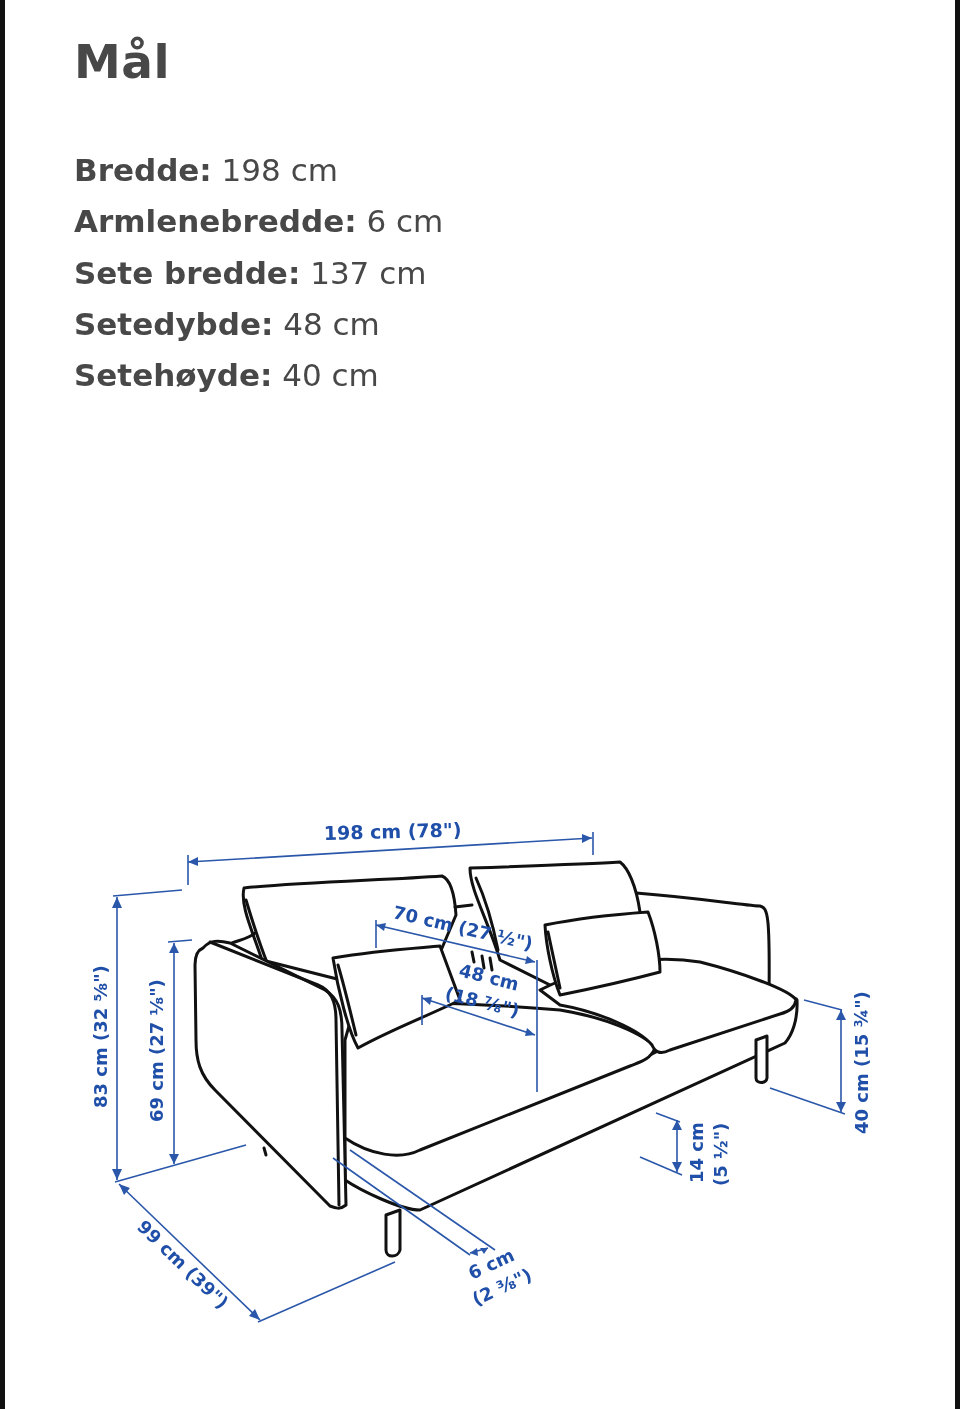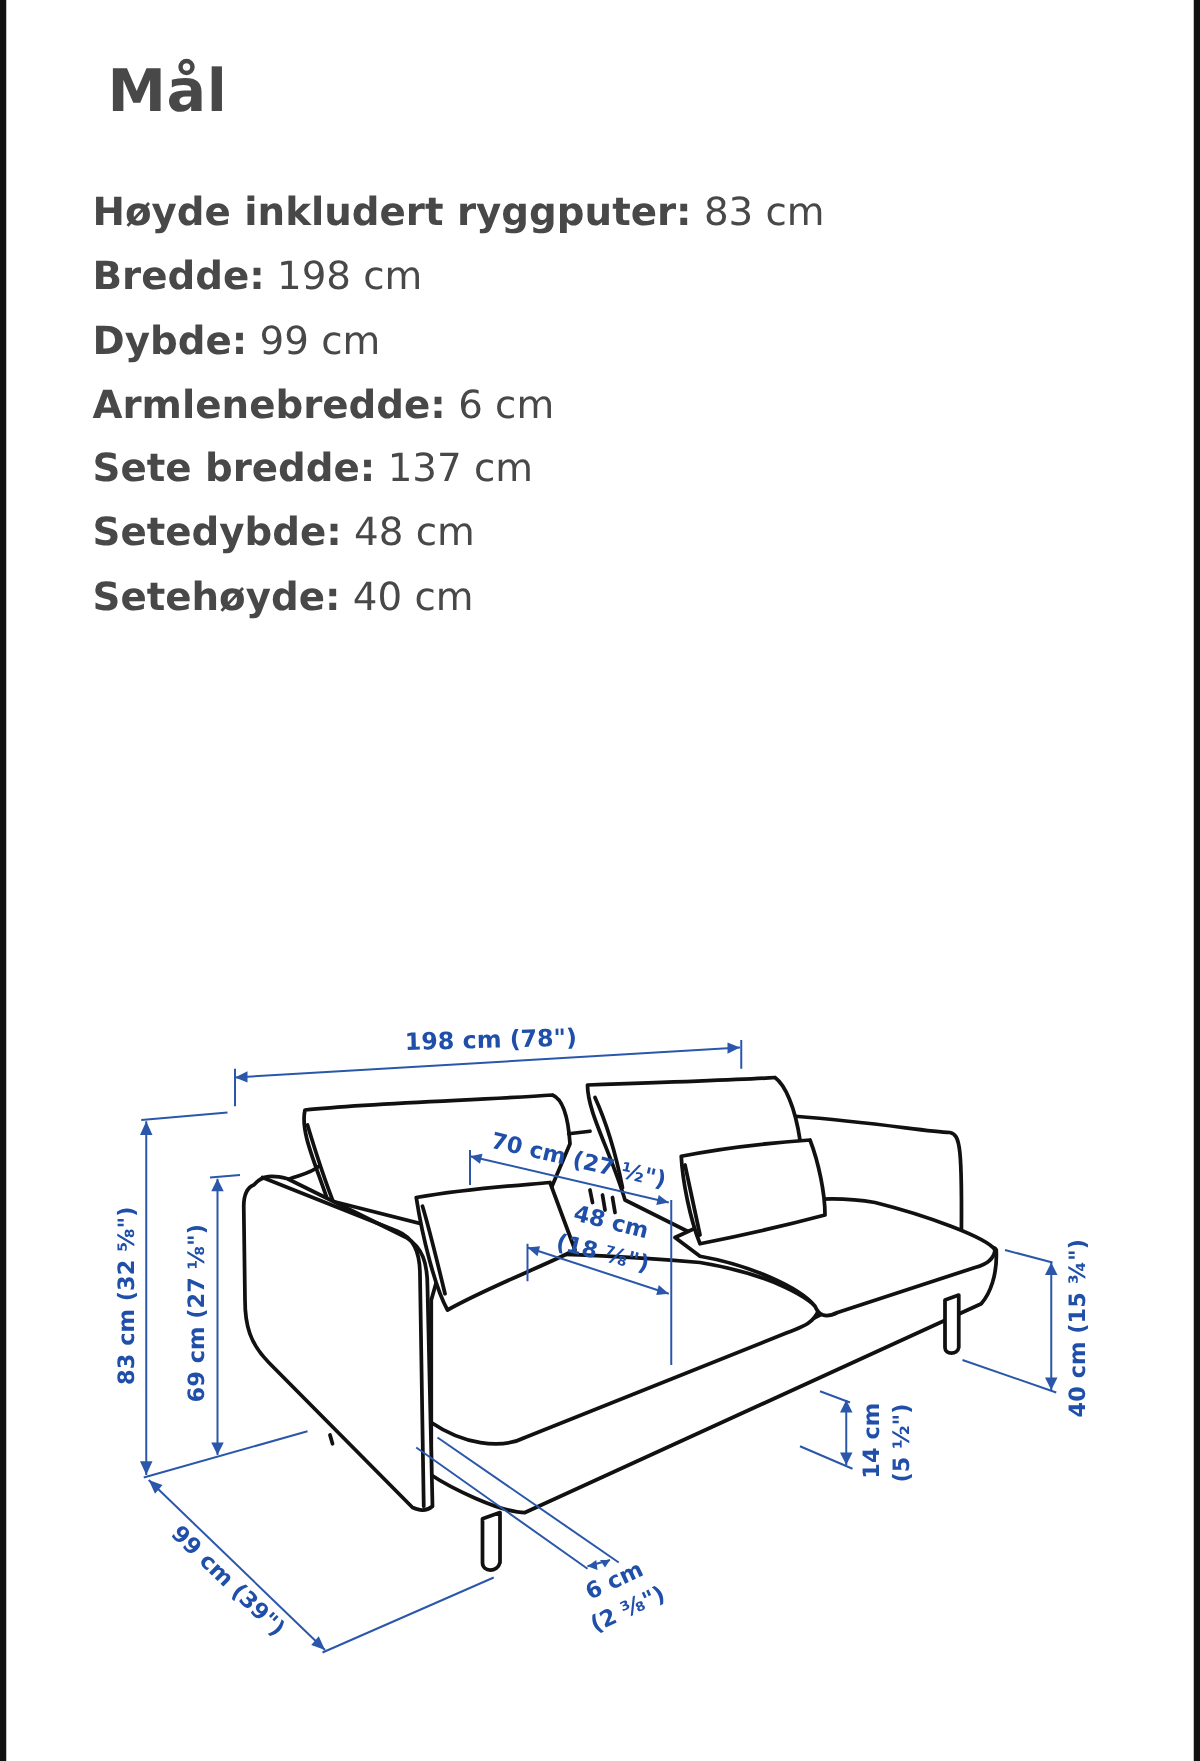--- a/index.html
+++ b/index.html
@@ -8,21 +8,21 @@
       background: #111; position: relative;
       font-family: "DejaVu Sans", sans-serif;
     }
     .page {
       position: absolute; left: 5px; top: 0; width: 950px; height: 1409px;
       background: #ffffff;
     }
     .title {
       position: absolute; left: 69px; top: 38px;
       font-size: 47px; font-weight: bold; color: #484848;
-      letter-spacing: 0.5px; margin: 12px; line-height: 1;
+      letter-spacing: 0.5px; margin: 0; line-height: 1;
     }
     .spec-list { position: absolute; left: 69px; top: 150px; margin: 0; padding: 0; list-style: none; }
     .spec-row {
       height: 51.3px; line-height: 40px; font-size: 31px; color: #484848; white-space: nowrap;
     }
     .spec-label { font-weight: bold; }
     .spec-value { font-weight: normal; }
     .diagram { position: absolute; left: 0; top: 0; width: 950px; height: 1409px; }
     .dim-text {
       font-family: "DejaVu Sans", sans-serif; font-weight: bold; fill: #1f4fa8;
@@ -32,23 +32,21 @@
     .dim-line { fill: none; stroke: #2a57aa; stroke-width: 1.6; }
     .arrow { fill: #2a57aa; }
   </style>
 </head>
 <body>
 
 <div class="page">
   <h2 class="title">Mål</h2>
 
   <ul class="spec-list">
-    <li class="spec-row"><span class="spec-label">Høyde inkludert ryggputer:</span> <span class="spec-value">83 cm</span></li>
     <li class="spec-row"><span class="spec-label">Bredde:</span> <span class="spec-value">198 cm</span></li>
-    <li class="spec-row"><span class="spec-label">Dybde:</span> <span class="spec-value">99 cm</span></li>
     <li class="spec-row"><span class="spec-label">Armlenebredde:</span> <span class="spec-value">6 cm</span></li>
     <li class="spec-row"><span class="spec-label">Sete bredde:</span> <span class="spec-value">137 cm</span></li>
     <li class="spec-row"><span class="spec-label">Setedybde:</span> <span class="spec-value">48 cm</span></li>
     <li class="spec-row"><span class="spec-label">Setehøyde:</span> <span class="spec-value">40 cm</span></li>
   </ul>
 
   <svg class="diagram" viewBox="0 0 950 1409" width="950" height="1409">
     <g transform="translate(-5,0)">
 
       <g>

